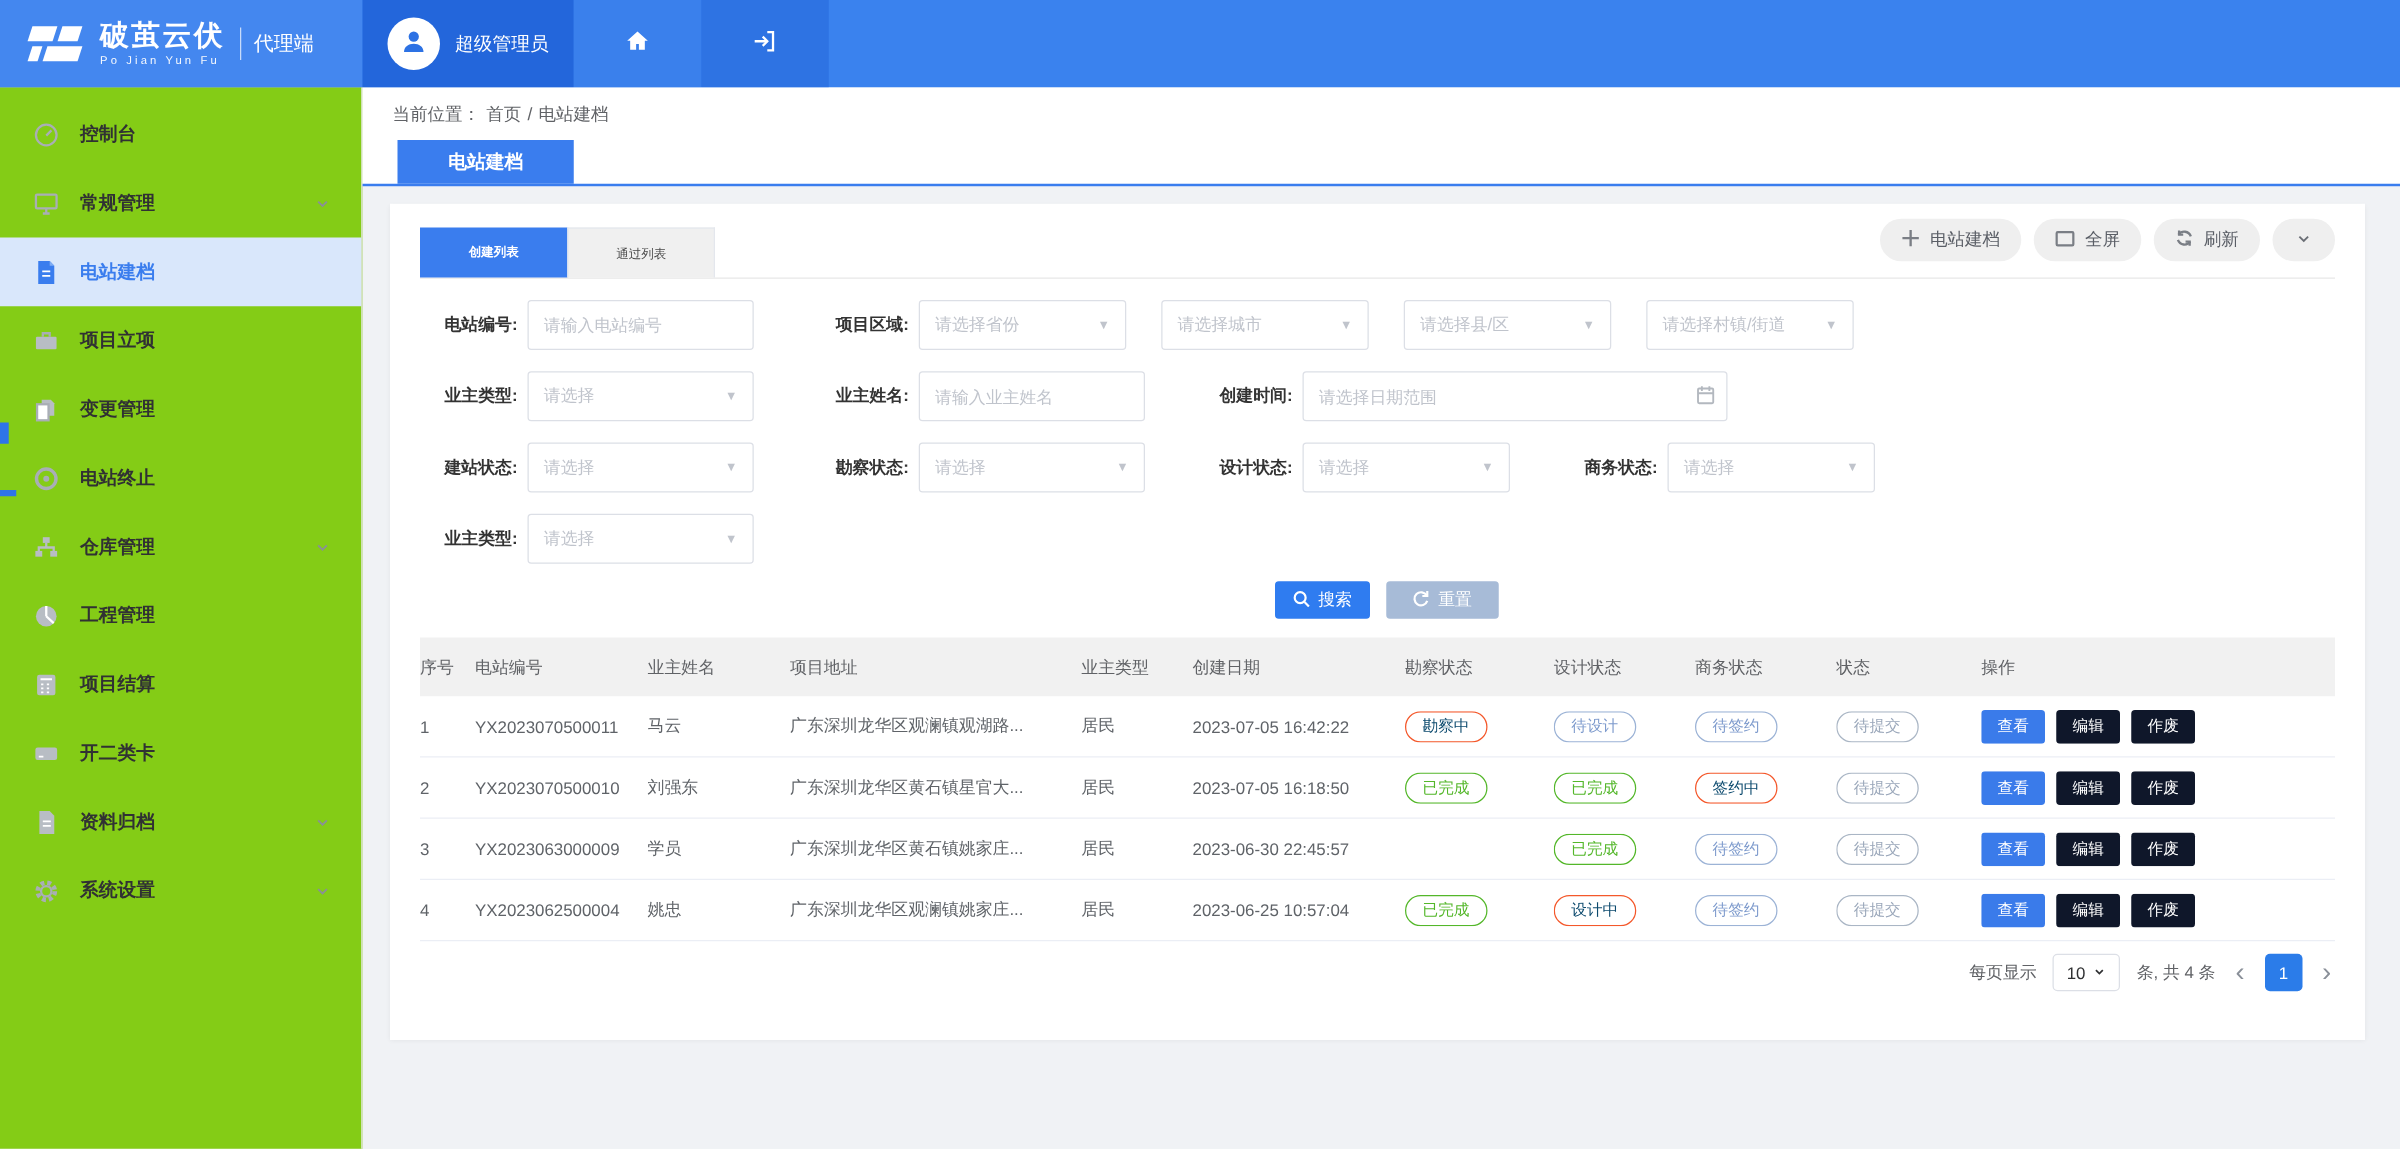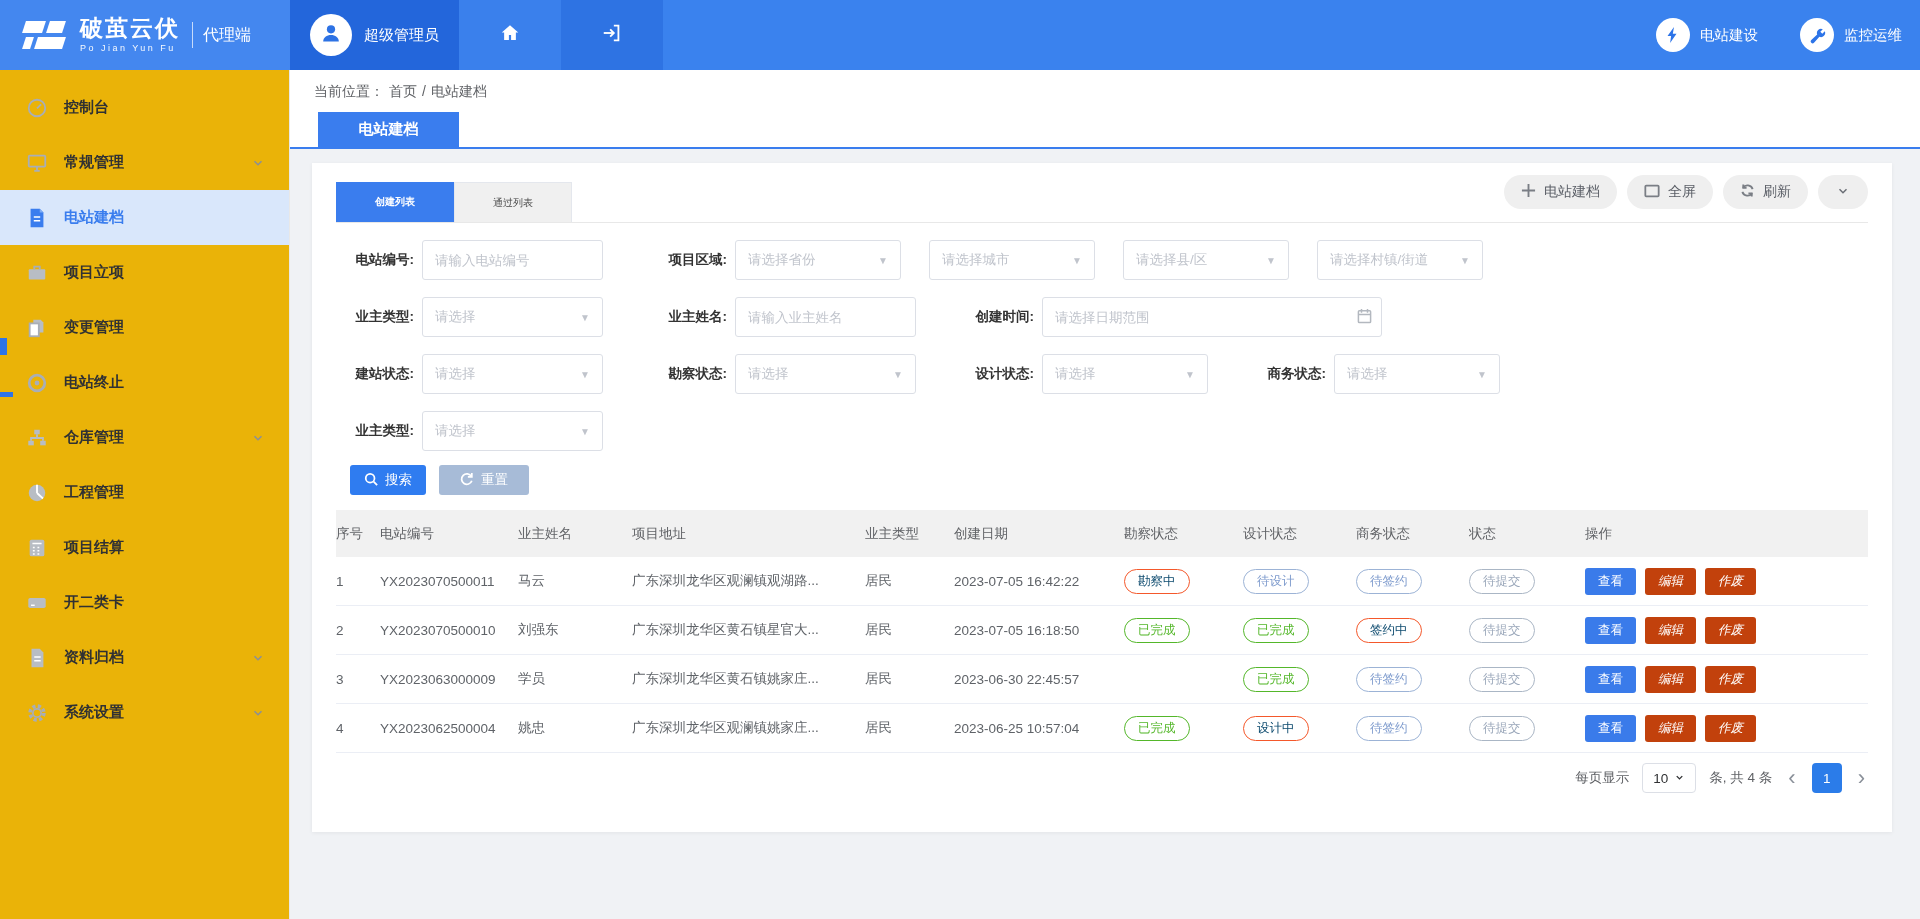--- a/index.html
+++ b/index.html
@@ -26,21 +26,21 @@
   .user-name { color:#fff; font-size:15px; }
   .tb-btn { width:102px; height:70px; display:flex; align-items:center; justify-content:center; cursor:pointer; }
   .tb-home { background:#3a80ec; }
   .tb-logout { background:#2e73e3; }
   .tb-right { margin-left:auto; display:flex; align-items:center; gap:42px; padding-right:18px; }
   .tb-nav { display:flex; align-items:center; gap:10px; cursor:pointer; }
   .tb-nav .circ { width:34px; height:34px; border-radius:50%; background:#fff; display:flex; align-items:center; justify-content:center; }
   .tb-nav .lbl { color:#fff; font-size:14.5px; }
 
   
-  .sidebar { position:absolute; left:0; top:70px; width:290px; height:849px; background:#eab308; border-right:1px solid #e8e8e8; padding-top:10px;font-family:Liberation Mono, monospace; }
+  .sidebar { position:absolute; left:0; top:70px; width:290px; height:849px; background:#84cc16; border-right:1px solid #e8e8e8; padding-top:10px;font-family:Liberation Mono, monospace; }
   .side-item { height:55px; display:flex; align-items:center; padding:0 24px 0 26px; cursor:pointer; }
   .side-item .ic { width:22px; height:22px; margin-right:16px; display:flex; align-items:center; justify-content:center; }
   .side-item .txt { font-size:15px; font-weight:bold; color:#303133; }
   .side-item.active { background:#d9e7fb; }
   .side-item.active .txt { color:#3a7dee; }
   .side-item .chev { margin-left:auto; display:flex; }
   .scroll-mark1 { position:absolute; left:0; top:338px; width:7px; height:17px; background:#2e74e8; }
   .scroll-mark2 { position:absolute; left:0; top:392px; width:13px; height:5px; background:#2e74e8; }
 
   
@@ -72,42 +72,42 @@
   input.fctrl { outline:none; }
   input.fctrl::placeholder { color:#c0c4cc; }
   .sel { justify-content:space-between; cursor:pointer; }
   .sel .ph { color:#c0c4cc; }
   .sel .arr { color:#c0c4cc; font-size:10px; margin-left:10px; }
   .w180 { width:181px; } .w165 { width:166px; } .w340 { width:340px; }
   .ml46 { margin-left:46px; } .ml40 { margin-left:40px; } .ml12 { margin-left:28px; }
   .date-ctrl { position:relative; }
   .date-ctrl .cal { position:absolute; right:10px; top:11px; }
 
-  .btn-row { display:flex; gap:13px; margin:14px 0 0 14px; }
+  .btn-row { display:flex; gap:13px; margin:14px 0 0 14px;justify-content:center; }
   .btn { height:30px; border-radius:3px; display:flex; align-items:center; justify-content:center; gap:7px;
     color:#fff; font-size:13.5px; cursor:pointer; border:none; }
   .btn-search { width:76px; background:#2f7cf0; }
   .btn-reset { width:90px; background:#a7bbd7; }
 
   
   .table { margin-top:15px; }
   .thead { height:47px; background:#f1f1f1; display:flex; align-items:center; font-size:13.5px; color:#606266; }
   .trow { height:49px; display:flex; align-items:center; font-size:13.5px; color:#5f6368; border-bottom:1px solid #ebeef5; }
   .cell { padding-right:8px; overflow:hidden; white-space:nowrap; }
   .c1{width:44px; } .c2{width:138px;} .c3{width:114px;} .c4{width:233px;} .c5{width:89px;}
   .c6{width:170px;} .c7{width:119px;} .c8{width:113px;} .c9{width:113px;} .c10{width:116px;} .c11{flex:1;}
   .badge { display:inline-block; padding:3px 13px; border-radius:14px; font-size:12.5px; border:1px solid; background:#fff; }
   .b-orange { color:#0c4a6e; border-color:#f4582b; }
   .b-green  { color:#54b72a; border-color:#54b72a; }
   .b-blue   { color:#7e9bcd; border-color:#9cb3d6; }
   .b-gray   { color:#9aa7ba; border-color:#aab6c5; }
   .acts { display:flex; gap:9px; }
   .abtn { height:27px; padding:12px 13px; border-radius:3px; color:#fff; font-size:12.5px; display:flex; align-items:center; cursor:pointer; }
   .a-view { background:#3a7bea; }
-  .a-edit, .a-void { background:#c2410c;font-style:italic; }
+  .a-edit, .a-void { background:#0f172a; }
 
   
   .pager { display:flex; align-items:center; justify-content:flex-end; gap:13px; margin-top:10px; font-size:13.5px; color:#606266; }
   .psel { width:54px; height:30px; border:1px solid #dcdfe6; border-radius:4px; display:flex; align-items:center;
     justify-content:center; gap:6px; color:#303133; cursor:pointer; background:#fff; }
   .parrow { font-size:22px; color:#8a9099; cursor:pointer; line-height:1; padding:0 3px; }
   .pnum { width:30px; height:30px; background:#2b7ce9; color:#fff; border-radius:4px; display:flex;
     align-items:center; justify-content:center; font-size:13.5px; cursor:pointer; }
 </style>
 </head>
@@ -154,38 +154,20 @@
   <div class="tb-btn tb-logout">
     <span>
       <svg width="22" height="22" viewBox="0 0 24 24" fill="none" stroke="#fff" stroke-width="2">
         <path d="M14 4h5v16h-5"></path>
           <path d="M10 8l4 4-4 4"></path>
           <line x1="3" y1="12" x2="14" y2="12"></line>
       </svg>
     </span>
   </div>
 
-  <div class="tb-right">
-    <div class="tb-nav">
-      <span class="circ">
-        <svg width="18" height="18" viewBox="0 0 18 18">
-            <path d="M10 1 3.5 10h3.6l-1 7 6.4-9.3H8.8z" fill="#2d74e8"></path>
-          </svg>
-      </span>
-      <span class="lbl">电站建设</span>
-    </div>
-    <div class="tb-nav">
-      <span class="circ">
-        <svg width="18" height="18" viewBox="0 0 18 18">
-            <path d="M14.8 3.2a4.2 4.2 0 0 0-5.6 5.4L3.3 14a1.9 1.9 0 1 0 2.7 2.7l5.4-5.9a4.2 4.2 0 0 0 5.4-5.6l-2.5 2.5-2-2z" fill="#2d74e8"></path>
-          </svg>
-      </span>
-      <span class="lbl">监控运维</span>
-    </div>
-  </div>
 </div>
 
 <div class="sidebar">
   <div class="side-item">
     <span class="ic">
       <svg width="22" height="22" viewBox="0 0 24 24" fill="none" stroke="#a9aeb6" stroke-width="2">
           <circle cx="12" cy="12" r="9"></circle>
           <path d="M12 12.5 16.5 8"></path>
         </svg>
     </span>

